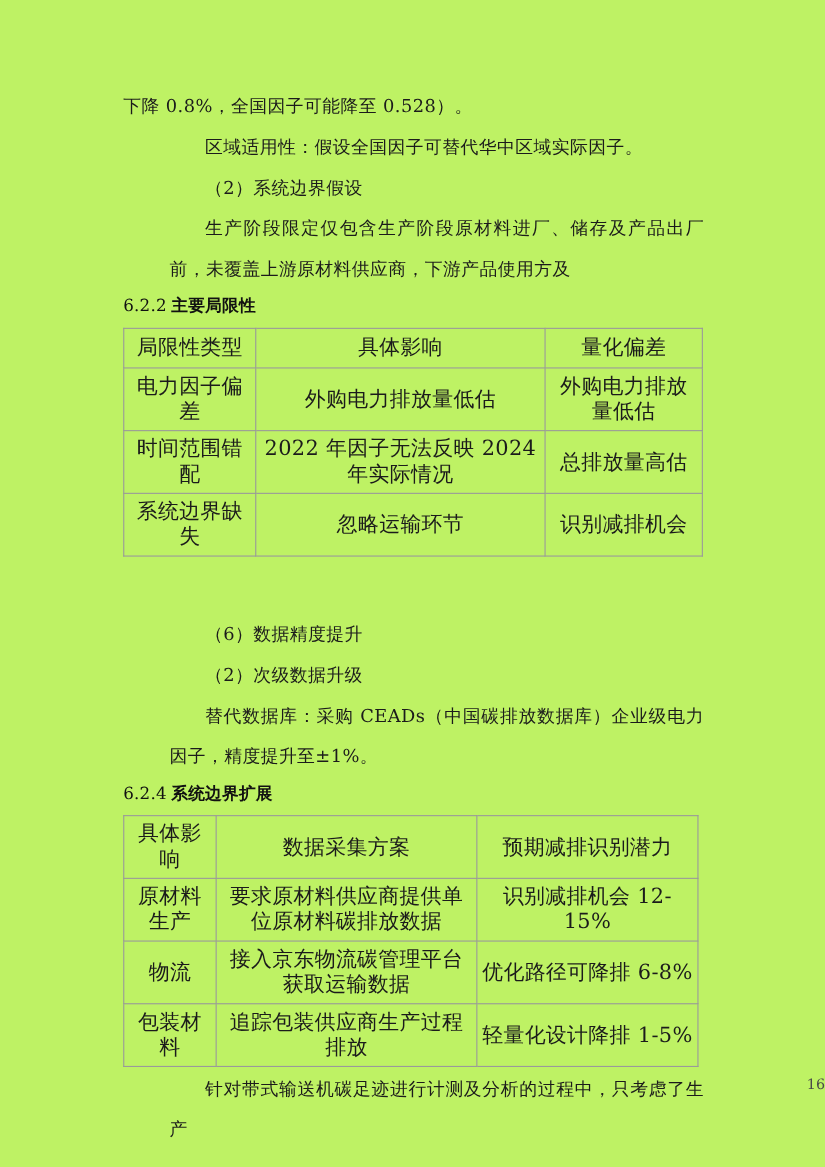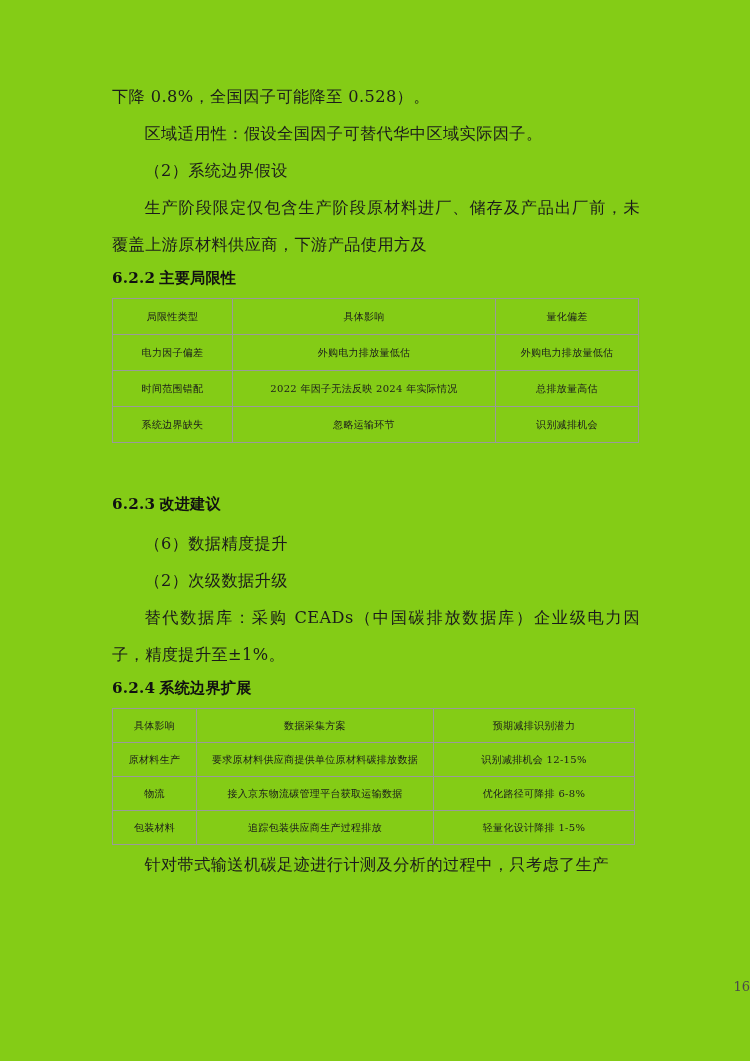--- a/index.html
+++ b/index.html
@@ -5,21 +5,21 @@
 <style>
   html, body {
     margin: 0;
     padding: 0;
     background: #ffffff;
   }
   .page {
     position: relative;
     width: 750px;
     height: 1061px;
-    background: #84cc16;
+    background: #bef264;
     margin: 0;
     overflow: hidden;
     font-family: "DejaVu Serif", "Liberation Serif", serif;
     color: #1c1c1c;
   }
   .content {
     position: absolute;
     left: 112px;
     top: 78px;
     width: 528px;
@@ -30,46 +30,47 @@
     font-size: 16.2px;
     line-height: 37px;
     text-align: justify;
     text-justify: inter-ideograph;
     letter-spacing: 0.4px;
     margin: 0;
     color: #1b1b1b;
   }
   .para.indent {
     text-indent: 2em;
+    margin-left: 42px;
   }
   .para.noindent {
     text-indent: 0;
   }
 
   
   .heading {
     font-family: "DejaVu Sans", "Liberation Sans", sans-serif;
     font-weight: bold;
     font-size: 15.2px;
     line-height: 30px;
     margin: 0;
     color: #111111;
     letter-spacing: 0.2px;
   }
   .heading .hnum {
     font-family: "DejaVu Serif", "Liberation Serif", serif;
-    font-weight: bold;
+    font-weight: normal;
     margin-right: 4px;
   }
 
   
   .doc-table {
     border-collapse: collapse;
     table-layout: fixed;
-    font-size: 10px;
+    font-size: 19px;
     color: #1b1b1b;
     margin: 0;
   }
   .doc-table td {
     border: 1px solid #9a9a9a;
     text-align: center;
     vertical-align: middle;
     padding: 5px 4px;
     line-height: 23px;
     letter-spacing: 0.3px;
@@ -149,23 +150,20 @@
         <tr>
           <td>系统边界缺失</td>
           <td>忽略运输环节</td>
           <td>识别减排机会</td>
         </tr>
       </tbody>
     </table>
 
     <div class="gap-after-table-1"></div>
 
-    <h3 class="heading">
-      <span class="hnum">6.2.3</span><span>改进建议</span>
-    </h3>
 
     <div class="gap-small"></div>
 
     <p class="para indent">（6）数据精度提升</p>
 
 
     <p class="para indent">（2）次级数据升级</p>
 
     <p class="para indent">替代数据库：采购 CEADs（中国碳排放数据库）企业级电力因子，精度提升至±1%。</p>
 

